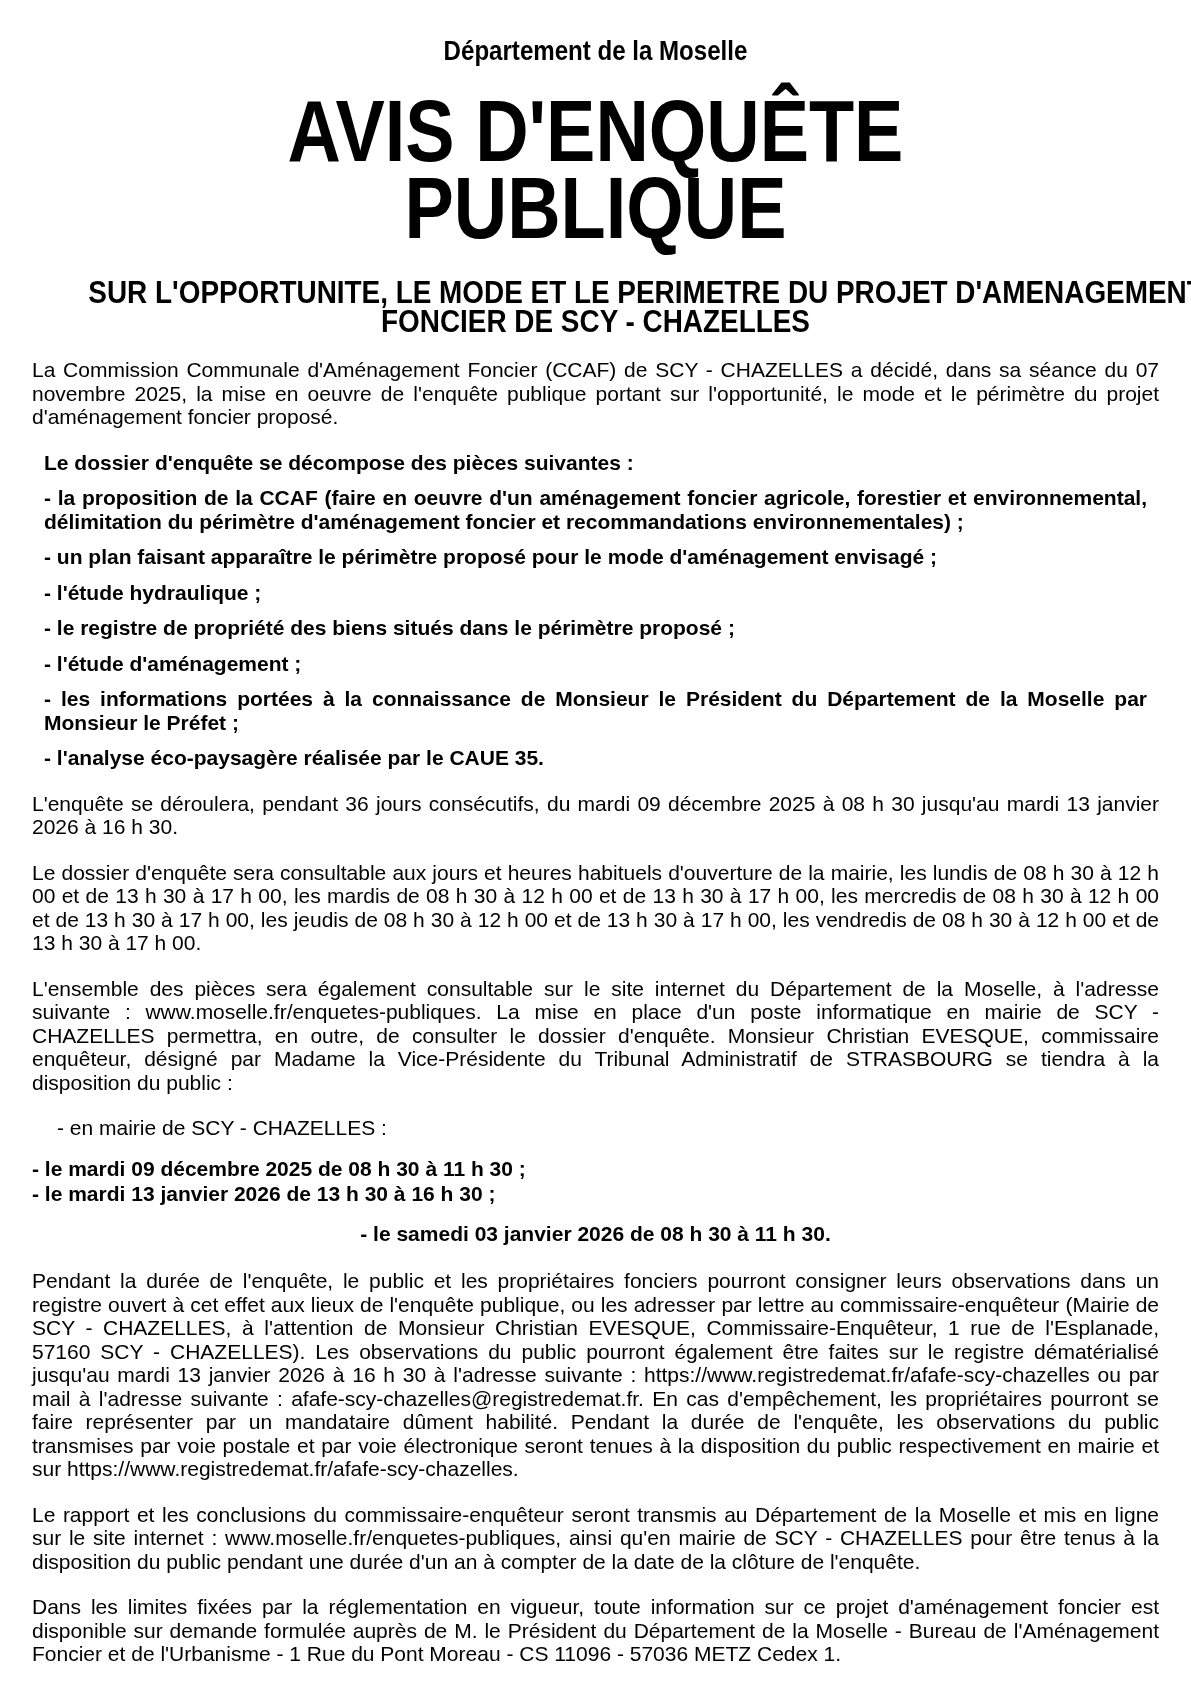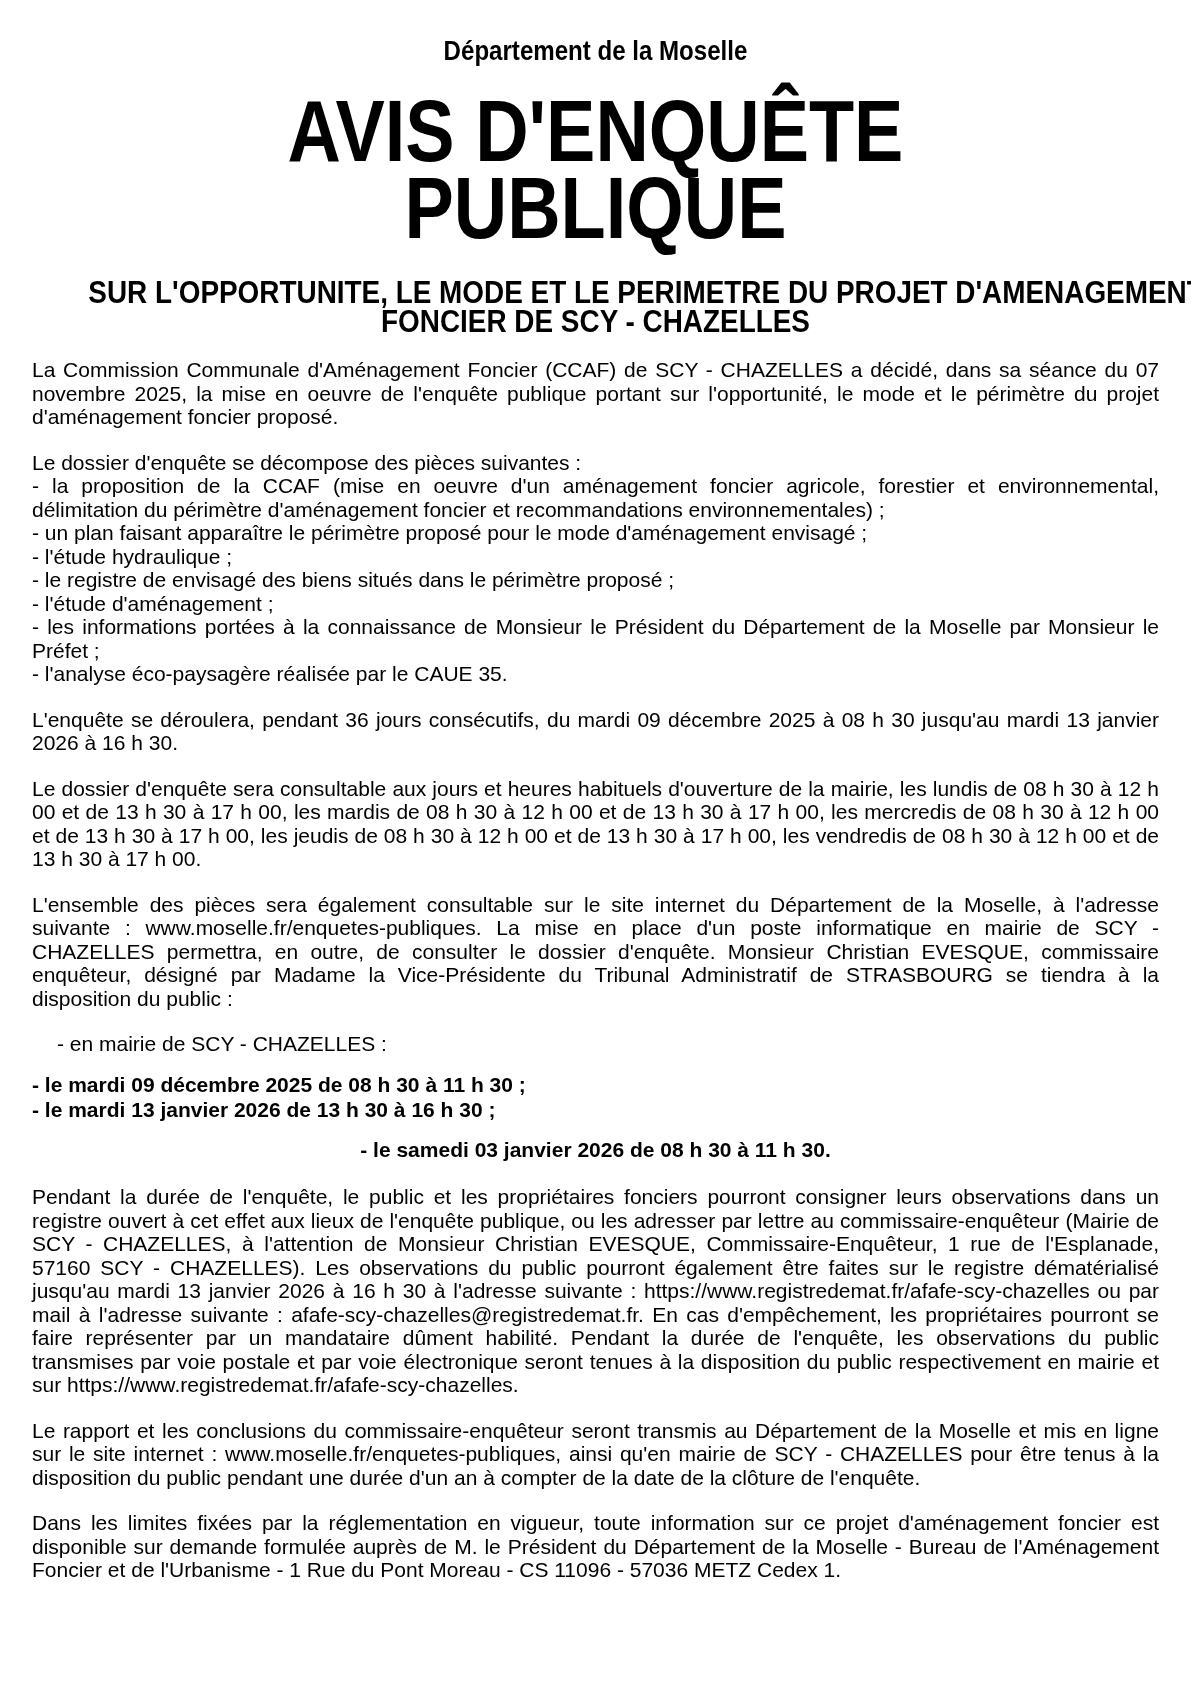--- a/index.html
+++ b/index.html
@@ -45,21 +45,21 @@
     text-align: center;
     transform: scaleX(0.90);
     transform-origin: 50% 50%;
   }
   .subtitle .sline { white-space: nowrap; }
   .body-p {
     margin: 0 0 22px 0;
     text-align: justify;
   }
   .items { margin: 0 0 22px 0; }
-  .items p { margin: 0; text-align: justify; }
+  .items p { margin: 12px; text-align: justify; font-weight: bold; }
   .loc-heading {
     margin: 4px 0 16px 0;
     padding-left: 25px;
     text-align: left;
   }
   .loc-heading.lib { padding-left: 36px; margin-top: 0; }
   .sessions {
     margin: 0 0 16px 0;
     font-weight: bold;
     text-align: left;
@@ -86,24 +86,24 @@
 
   <div class="subtitle">
     <div class="sline">SUR L'OPPORTUNITE, LE MODE ET LE PERIMETRE DU PROJET D'AMENAGEMENT</div>
     <div class="sline">FONCIER DE SCY - CHAZELLES</div>
   </div>
 
   <p class="body-p">La Commission Communale d'Aménagement Foncier (CCAF) de SCY - CHAZELLES a décidé, dans sa séance du 07 novembre 2025, la mise en oeuvre de l'enquête publique portant sur l'opportunité, le mode et le périmètre du projet d'aménagement foncier proposé.</p>
 
   <div class="items">
     <p>Le dossier d'enquête se décompose des pièces suivantes :</p>
-    <p>-  la proposition de la CCAF (mise en oeuvre d'un aménagement foncier agricole, forestier et environnemental, délimitation du périmètre d'aménagement foncier et recommandations environnementales) ;</p>
+    <p>-  la proposition de la CCAF (faire en oeuvre d'un aménagement foncier agricole, forestier et environnemental, délimitation du périmètre d'aménagement foncier et recommandations environnementales) ;</p>
     <p>-  un plan faisant apparaître le périmètre proposé pour le mode d'aménagement envisagé ;</p>
     <p>-  l'étude hydraulique ;</p>
-    <p>-  le registre de envisagé des biens situés dans le périmètre proposé ;</p>
+    <p>-  le registre de propriété des biens situés dans le périmètre proposé ;</p>
     <p>-  l'étude d'aménagement ;</p>
     <p>-  les informations portées à la connaissance de Monsieur le Président du Département de la Moselle par Monsieur le Préfet ;</p>
     <p>-  l'analyse éco-paysagère réalisée par le CAUE 35.</p>
   </div>
 
   <p class="body-p">L'enquête se déroulera, pendant 36 jours consécutifs, du mardi 09 décembre 2025 à 08 h 30 jusqu'au mardi 13 janvier 2026 à 16 h 30.</p>
 
   <p class="body-p">Le dossier d'enquête sera consultable aux jours et heures habituels d'ouverture de la mairie, les lundis de 08 h 30 à 12 h 00 et de 13 h 30 à 17 h 00, les mardis de 08 h 30 à 12 h 00 et de 13 h 30 à 17 h 00, les mercredis de 08 h 30 à 12 h 00 et de 13 h 30 à 17 h 00, les jeudis de 08 h 30 à 12 h 00 et de 13 h 30 à 17 h 00, les vendredis de 08 h 30 à 12 h 00 et de 13 h 30 à 17 h 00.</p>
 
   <p class="body-p">L'ensemble des pièces sera également consultable sur le site internet du Département de la Moselle, à l'adresse suivante : www.moselle.fr/enquetes-publiques. La mise en place d'un poste informatique en mairie de SCY - CHAZELLES permettra, en outre, de consulter le dossier d'enquête. Monsieur Christian EVESQUE, commissaire enquêteur, désigné par Madame la Vice-Présidente du Tribunal Administratif de STRASBOURG se tiendra à la disposition du public :</p>

